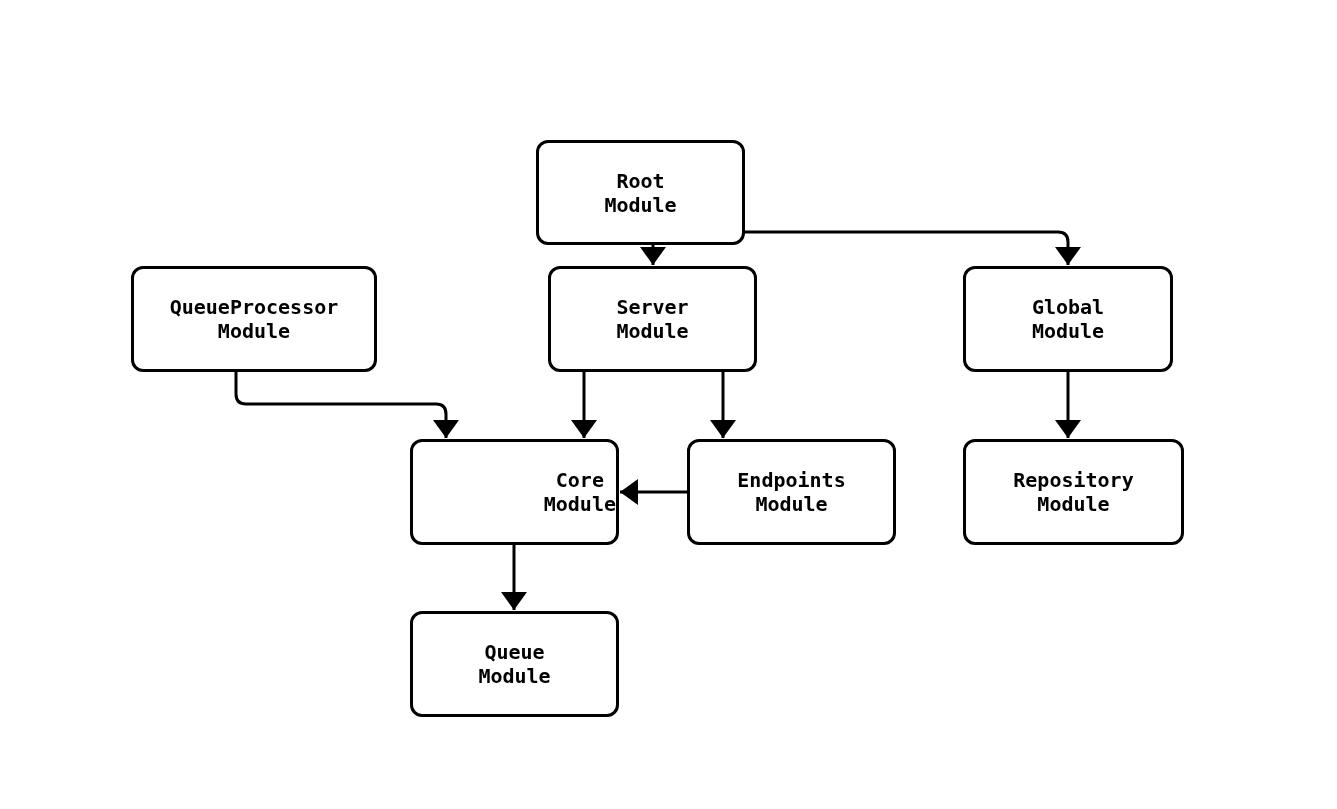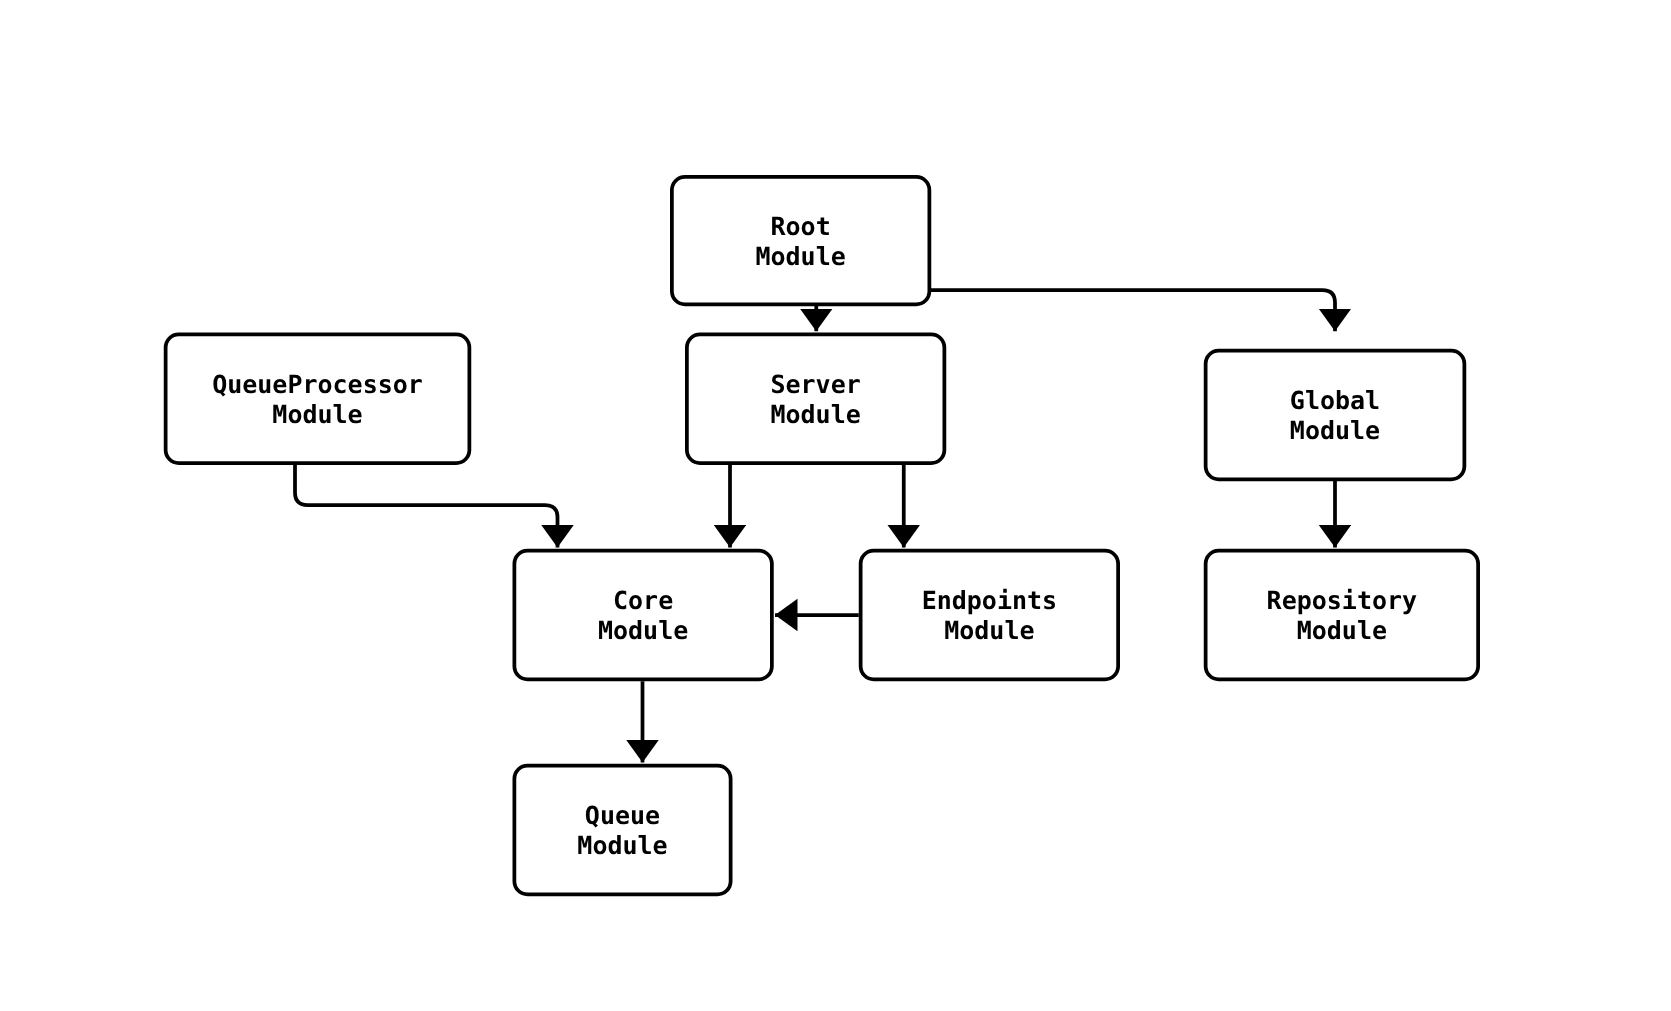--- a/index.html
+++ b/index.html
@@ -78,38 +78,38 @@
   <div class="node" style="left:131px; top:266px; width:246px; height:106px;">
     <span class="node-label">QueueProcessor
 Module</span>
   </div>
 
   <div class="node" style="left:548px; top:266px; width:209px; height:106px;">
     <span class="node-label">Server
 Module</span>
   </div>
 
-  <div class="node" style="left:963px; top:266px; width:210px; height:106px;margin-top:13px;">
+  <div class="node" style="left:963px; top:266px; width:210px; height:106px;">
     <span class="node-label">Global
 Module</span>
   </div>
 
-  <div class="node" style="left:410px; top:439px; width:209px; height:106px;">
+  <div class="node" style="left:410px; top:439px; width:209px; height:106px;justify-content:flex-end;">
     <span class="node-label">Core
 Module</span>
   </div>
 
   <div class="node" style="left:687px; top:439px; width:209px; height:106px;">
     <span class="node-label">Endpoints
 Module</span>
   </div>
 
   <div class="node" style="left:963px; top:439px; width:221px; height:106px;">
     <span class="node-label">Repository
 Module</span>
   </div>
 
-  <div class="node" style="left:410px; top:611px; width:176px; height:106px;justify-content:center;">
+  <div class="node" style="left:410px; top:611px; width:209px; height:106px;justify-content:center;">
     <span class="node-label">Queue
 Module</span>
   </div>
 
 </div>
 
 </body></html>

